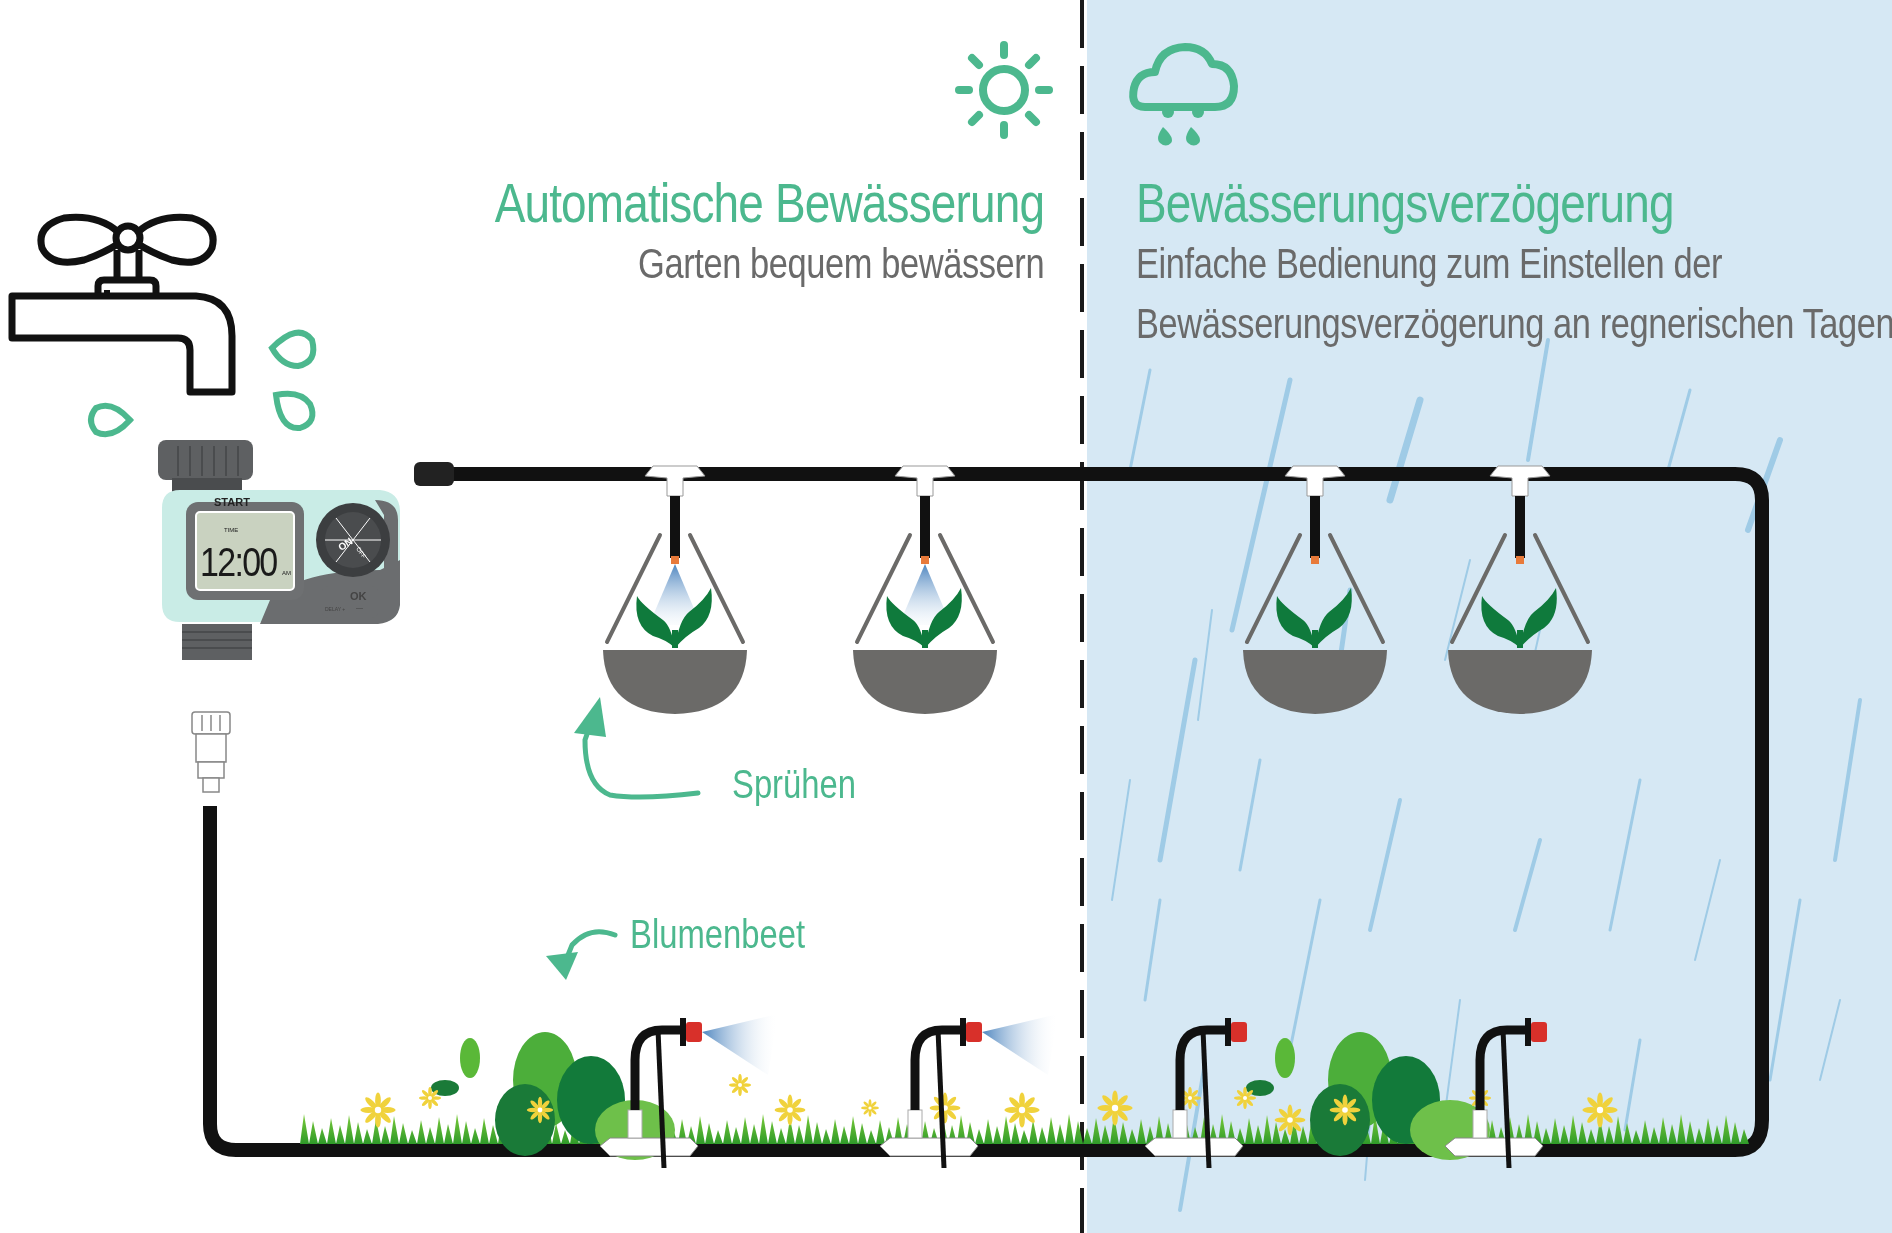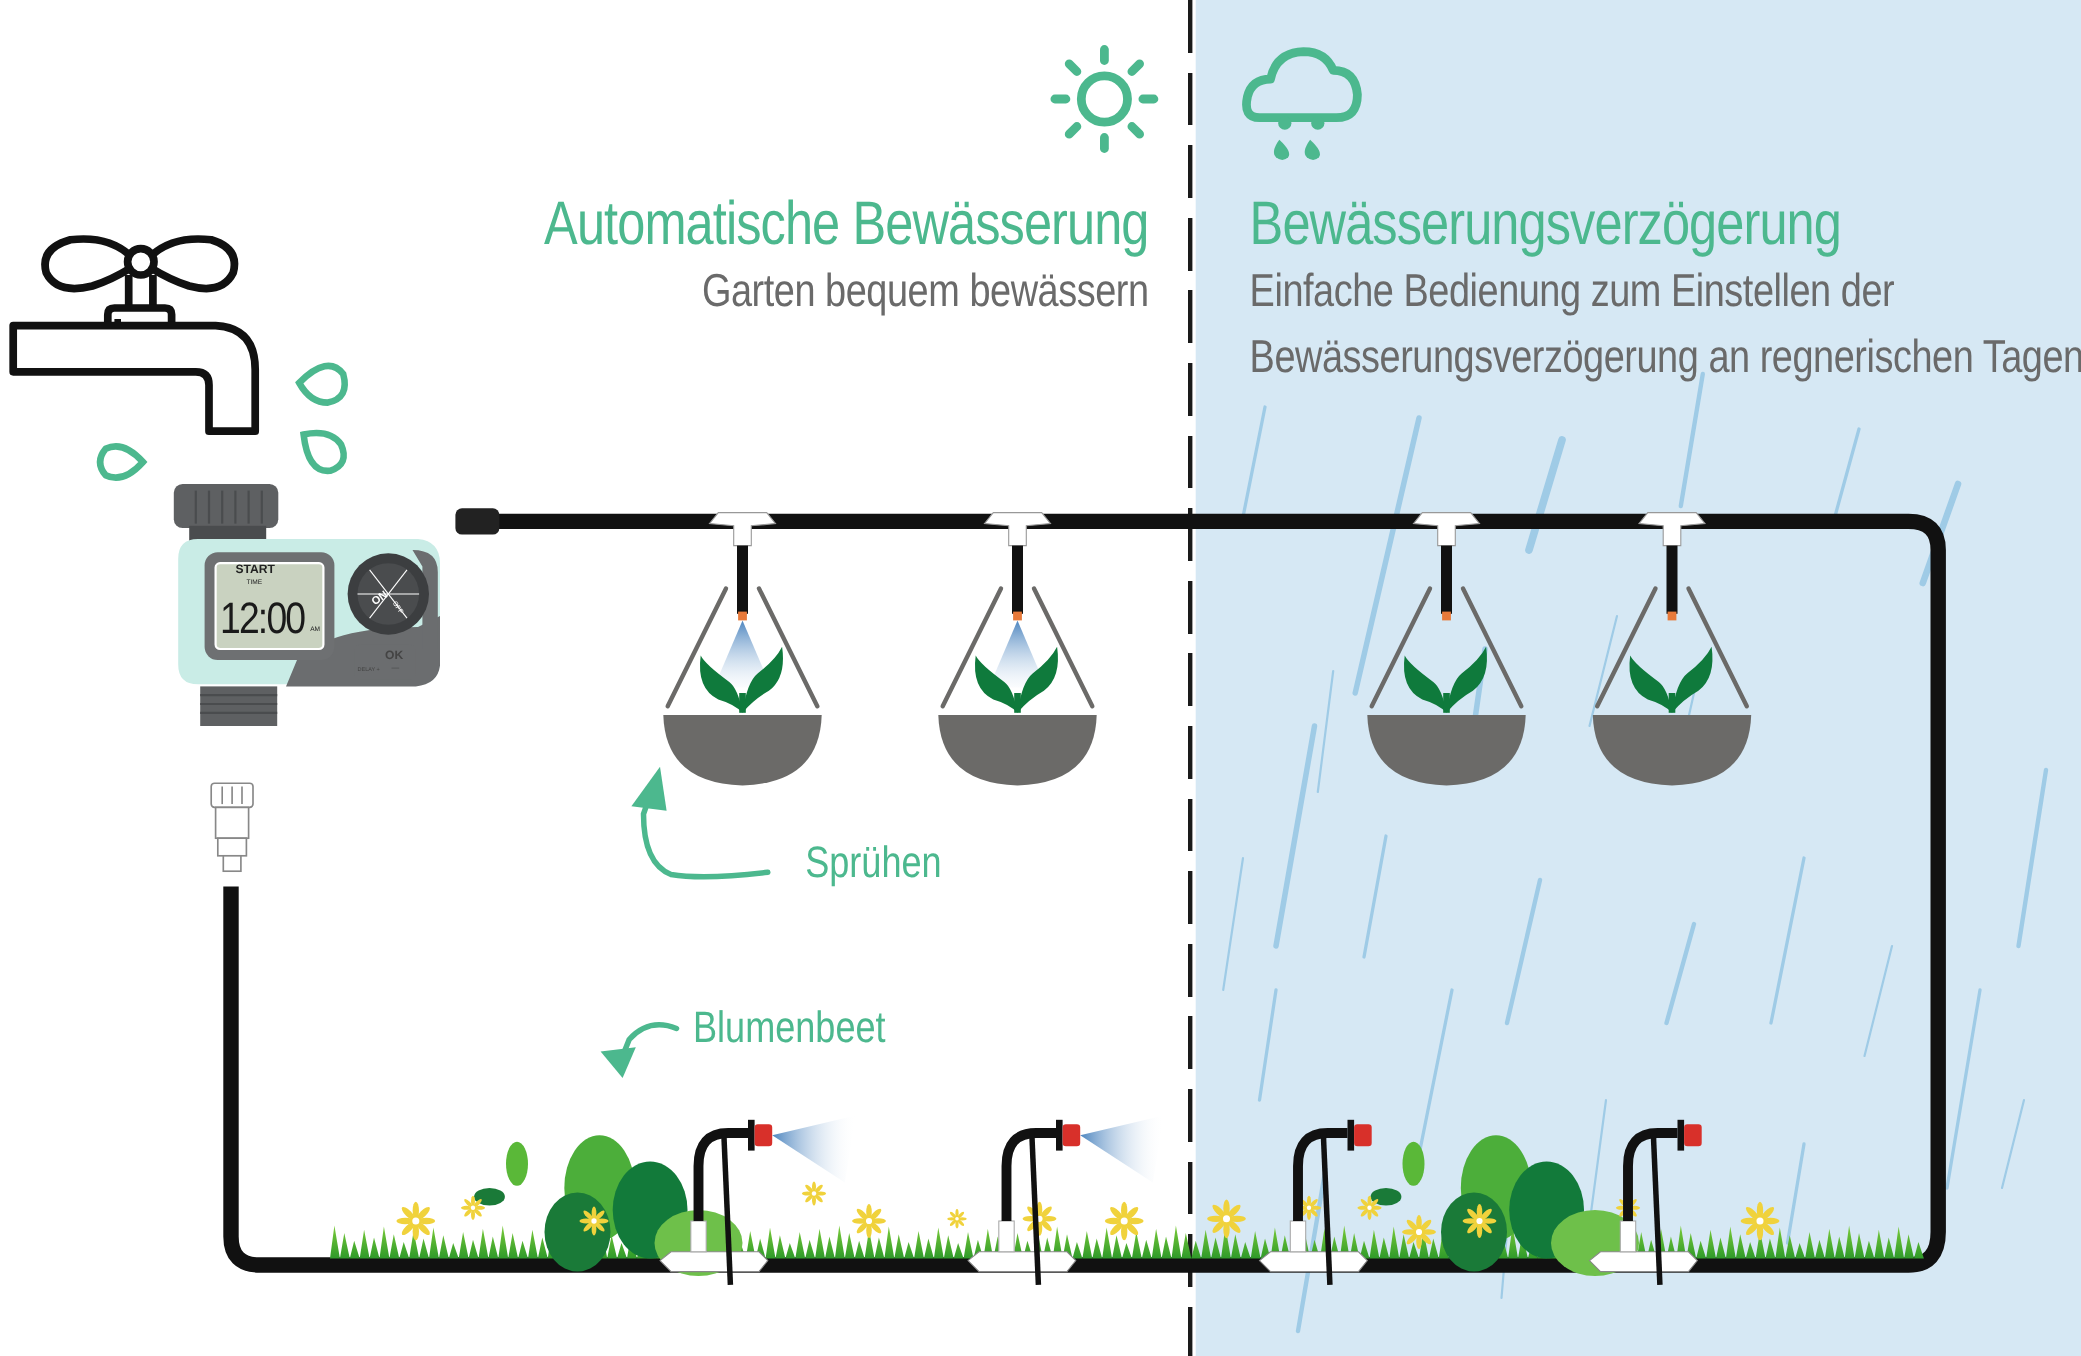--- a/index.html
+++ b/index.html
@@ -438,21 +438,21 @@
 <div class="txt title right-align" style="right:848px;top:170px;transform:scaleX(0.82);">Automatische Bewässerung</div>
 <div class="txt sub right-align" style="right:848px;top:240px;transform:scaleX(0.82);">Garten bequem bewässern</div>
 
 <div class="txt title" style="left:1136px;top:170px;">Bewässerungsverzögerung</div>
 <div class="txt sub" style="left:1136px;top:240px;">Einfache Bedienung zum Einstellen der</div>
 <div class="txt sub" style="left:1136px;top:300px;">Bewässerungsverzögerung an regnerischen Tagen</div>
 
 <div class="txt label" style="left:732px;top:762px;">Sprühen</div>
 <div class="txt label" style="left:630px;top:912px;">Blumenbeet</div>
 
-<div class="txt lcd-text" style="left:214px;top:512px;font-size:11px;font-weight:bold;color:#222;">START</div>
+<div class="txt lcd-text" style="left:214px;top:496px;font-size:11px;font-weight:bold;color:#222;">START</div>
 <div class="txt lcd-text" style="left:224px;top:527px;font-size:6px;color:#222;">TIME</div>
 <div class="txt lcd-text" style="left:200px;top:540px;font-size:40px;color:#1a1a1a;letter-spacing:-2px;transform:scaleX(0.85);">12:00</div>
 <div class="txt lcd-text" style="left:282px;top:570px;font-size:6px;color:#222;">AM</div>
 <div class="txt lcd-text" style="left:336px;top:544px;font-size:10px;font-weight:bold;color:#fff;transform:rotate(-35deg);">ON</div>
 <div class="txt lcd-text" style="left:360px;top:546px;font-size:6px;color:#fff;transform:rotate(55deg);">OFF</div>
 <div class="txt lcd-text" style="left:350px;top:590px;font-size:11px;font-weight:bold;color:#444;">OK</div>
 <div class="txt lcd-text" style="left:325px;top:606px;font-size:5px;color:#444;">DELAY +</div>
 <div class="txt lcd-text" style="left:356px;top:604px;font-size:7px;color:#444;">—</div>
 
 </body></html>

